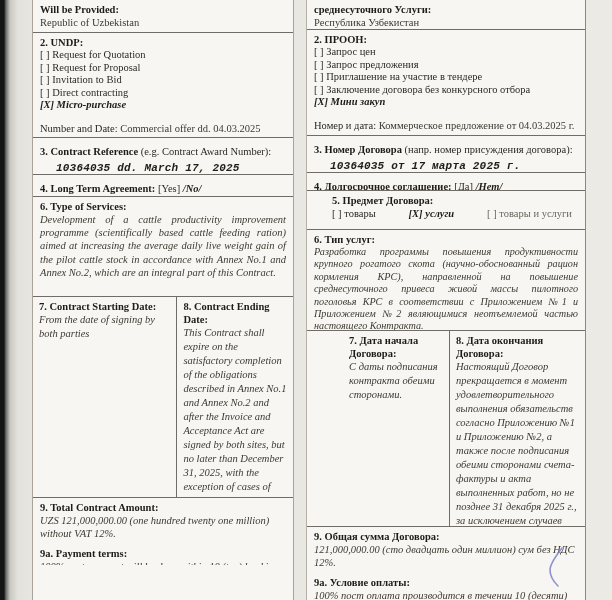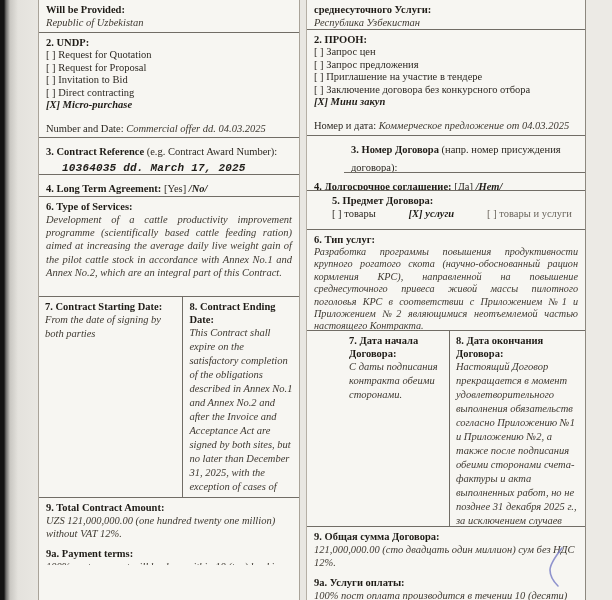--- a/index.html
+++ b/index.html
@@ -10,38 +10,38 @@
     font-family:"Liberation Serif","DejaVu Serif",serif;
     color:#2c2822;
   }
   .edge-strip {
     position:absolute; left:0; top:0; width:38px; height:600px;
     background:linear-gradient(90deg,#141414 0px,#141414 4px,#6f6e6c 6px,#c9c7c2 10px,#e4e2dd 18px,#e9e7e2 100%);
   }
   .right-margin { position:absolute; left:586px; top:0; width:26px; height:600px; background:#eceae5; }
 
   .col { position:absolute; top:0; height:600px; background:#f7f6f2; }
-  .col-en { left:38px;  width:262px; border-left:1px solid #a9a399; border-right:1px solid #a9a399; }
+  .col-en { left:32px;  width:262px; border-left:1px solid #a9a399; border-right:1px solid #a9a399; }
   .col-ru { left:306px; width:280px; border-left:1px solid #b5afa5; border-right:1px solid #8d887f; }
 
   .row { border-bottom:1px solid #716d66; padding:3px 7px 2px 7px; overflow:hidden; }
   .row:last-child { border-bottom:none; }
 
   .col-en .r1 { height:33px; }  .col-ru .r1 { height:30px; }
   .col-en .r2 { height:105px; } .col-ru .r2 { height:106px; }
-  .col-en .r3 { height:37px; }  .col-ru .r3 { height:37px;margin-left:37px; }
+  .col-en .r3 { height:37px; }  .col-ru .r3 { height:37px; }
   .col-en .r4 { height:22px; }  .col-ru .r4 { height:18px; }
   .col-en .r5 { height:35px; }  .col-ru .r5 { height:39px;padding-left:25px; }
   .col-en .r6 { height:100px; } .col-ru .r6 { height:101px; }
   .col-en .r78 { height:201px; padding:0; } .col-ru .r78 { height:196px; padding:0; }
   .col-en .r9 { height:67px; }  .col-ru .r9 { height:73px; }
 
   .h  { font-weight:bold; font-style:normal; color:#1f1c17; font-size:10.5px; line-height:13px; }
   .note { font-weight:normal; color:#2c2822; }
-  .i  { font-style:italic; color:#3e3931; font-size:10.5px; line-height:13px; }
+  .i  { color:#3e3931; font-size:10.5px; line-height:13px; }
   .body { font-style:italic; color:#3e3931; font-size:10.5px; line-height:13.2px; }
   .justify { text-align:justify; }
   .col-ru .r6 .body { font-size:10.2px; line-height:12.4px; }
   .opt { font-size:10.5px; line-height:12.6px; color:#2e2a24; }
   .bi { font-weight:bold; font-style:italic; color:#1f1c17; }
   .numline { margin-top:10px; font-size:10.5px; line-height:13px; }
   .mono {
     font-family:"Liberation Mono","DejaVu Sans Mono",monospace;
     font-size:11px; letter-spacing:0.2px; padding-left:16px;
     color:#201e1a; margin-top:3px; font-weight:bold;font-style:italic;
@@ -168,20 +168,20 @@
       <div class="cell cell2">
         <div class="h">8. Дата окончания Договора:</div>
         <div class="body">Настоящий Договор прекращается в момент удовлетворительного выполнения обязательств согласно Приложению №1 и Приложению №2, а также после подписания обеими сторонами счета-фактуры и акта выполненных работ, но не позднее 31 декабря 2025 г., за исключением случаев досрочного расторжения согласно условиям настоящего Контракта.</div>
       </div>
     </div>
   </div>
 
   <div class="row r9">
     <div class="h">9. Общая сумма Договора:</div>
     <div class="body">121,000,000.00 (сто двадцать один миллион) сум без НДС 12%.</div>
-    <div class="h gap9a">9а. Услуги оплаты:</div>
+    <div class="h gap9a">9а. Условие оплаты:</div>
     <div class="body">100% пост оплата производится в течении 10 (десяти)</div>
   </div>
 </div>
 
 <svg class="pen-mark" width="34" height="50" viewBox="0 0 34 50">
   <path d="M 24 6 C 17 15, 12 23, 12 28 C 12 33, 15 39, 20 44" fill="none" stroke="#7d81c7" stroke-width="1.6" stroke-linecap="round" opacity="0.85"></path>
 </svg>
 
 </body></html>

